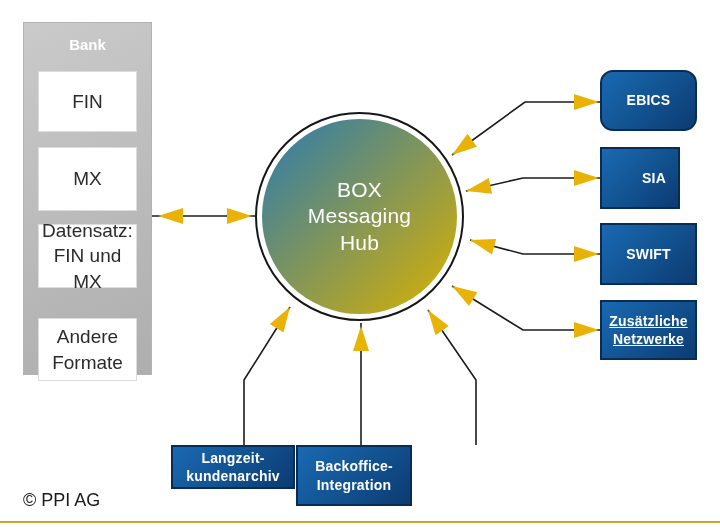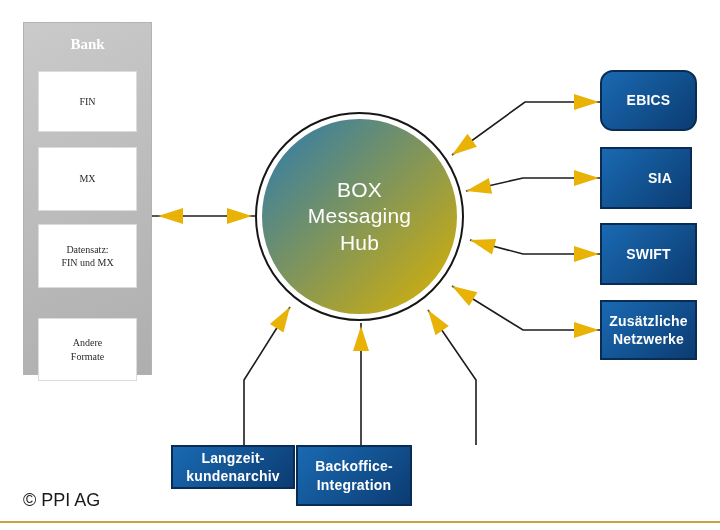--- a/index.html
+++ b/index.html
@@ -11,31 +11,30 @@
     background: #ffffff;
     overflow: hidden;
   }
   
   .bank-panel {
     position: absolute; left: 23px; top: 22px;
     width: 129px; height: 353px;
     background: linear-gradient(155deg, #cacaca 0%, #bdbdbd 45%, #aeaeae 100%);
     border: 1px solid #b3b3b3;
     z-index: 2;
-    font-family: Liberation Serif, serif;
   }
   .bank-title {
     position: absolute; left: 0; top: 13px; width: 100%;
     text-align: center; color: #ffffff; font-weight: bold; font-size: 15px;
   }
   .bank-box {
     position: absolute; left: 14px; width: 99px;
     background: #ffffff; border: 1px solid #dcdcdc;
     display: flex; align-items: center; justify-content: center;
-    text-align: center; color: #2b2b2b; font-size: 10px; line-height: 1.35;
+    text-align: center; color: #2b2b2b; font-size: 19px; line-height: 1.35;
     white-space: pre-line;
   }
   .bb-fin  { top: 48px;  height: 61px; }
   .bb-mx   { top: 124px; height: 64px; }
   .bb-ds   { top: 201px; height: 64px; }
   .bb-af   { top: 295px; height: 63px; }
 
   
   .hub-outer {
     position: absolute; left: 255px; top: 112px;
@@ -57,23 +56,23 @@
   .blue-node {
     position: absolute;
     background: linear-gradient(135deg, #1a69b2 0%, #12518f 55%, #0c3b72 100%);
     border: 2px solid #092c55;
     display: flex; align-items: center; justify-content: center;
     color: #ffffff; font-weight: bold; font-size: 14px; line-height: 1.3;
     text-align: center; white-space: pre-line; letter-spacing: .2px;
     z-index: 2;
   }
   .n-ebics      { left: 600px; top: 70px;  width: 97px; height: 61px; border-radius: 13px; }
-  .n-sia        { left: 600px; top: 147px; width: 92px; height: 62px; padding-left: 28px; }
+  .n-sia        { left: 600px; top: 147px; width: 80px; height: 62px; padding-left: 28px; }
   .n-swift      { left: 600px; top: 223px; width: 97px; height: 62px; }
-  .n-netzwerke  { left: 600px; top: 300px; width: 97px; height: 60px; }
+  .n-netzwerke  { left: 600px; top: 300px; width: 97px; height: 60px; text-decoration: underline; }
   .n-archiv     { left: 158px; top: 445px; width: 124px; height: 44px; margin-left: 13px; }
   .n-backoffice { left: 296px; top: 445px; width: 116px; height: 61px; }
   .n-datenbank  { left: 439px; top: 445px; width: 124px; height: 61px; }
 
   
   .edges-svg {
     position: absolute; left: 0; top: 0; width: 720px; height: 530px;
     z-index: 3; pointer-events: none;
   }
 

